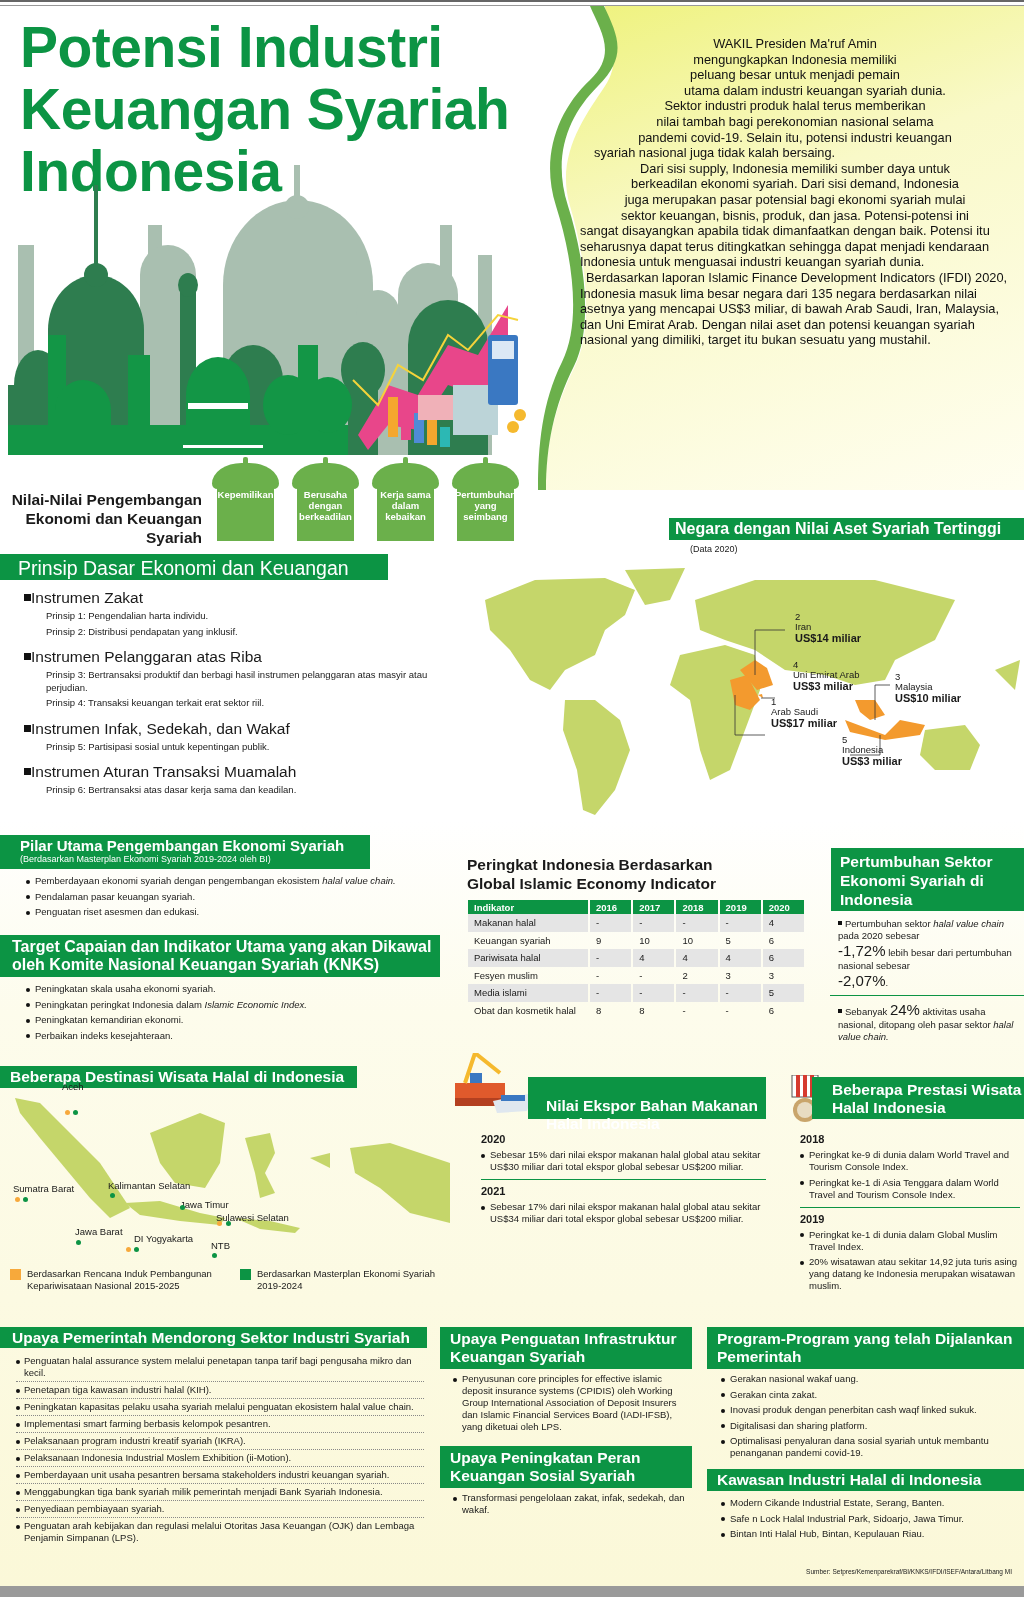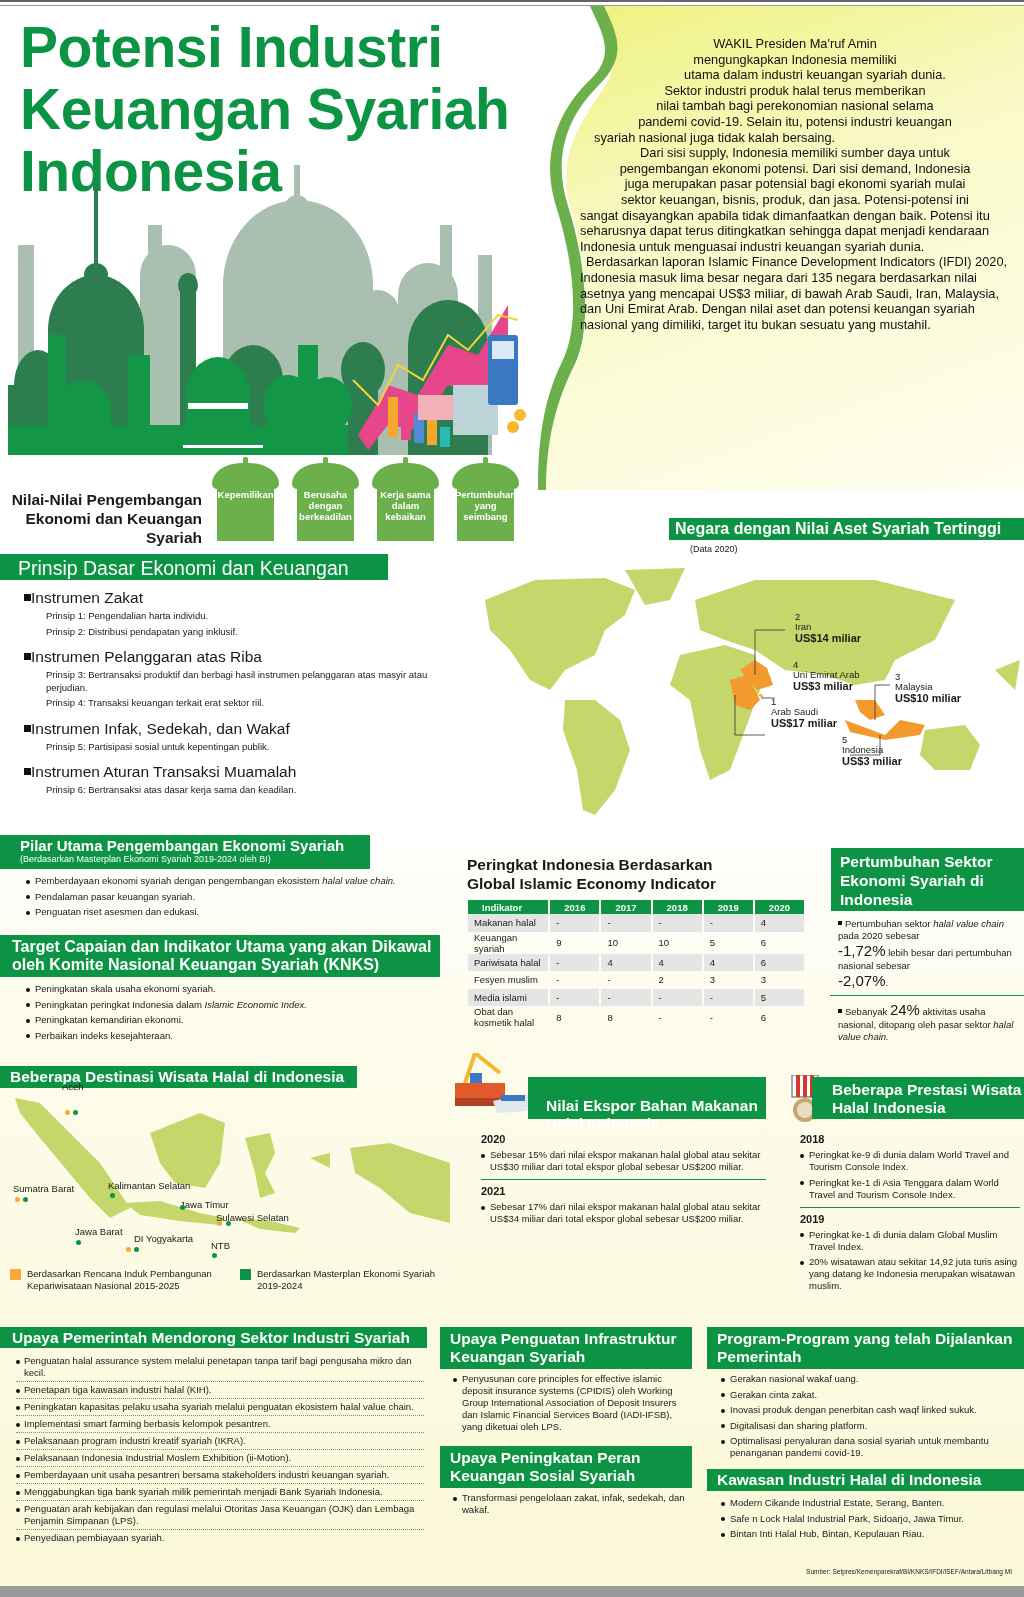--- a/index.html
+++ b/index.html
@@ -36,21 +36,21 @@
 .pilar-hdr{left:0;top:835px;width:370px;height:34px;padding:3px 0 0 20px;font-size:15px;line-height:16px}
 .pilar-hdr .sub{font-weight:normal;font-size:9px;line-height:10px;display:block}
 .bul{list-style:none;font-size:9.5px;line-height:12px}
 .bul li{position:relative;padding-left:9px;margin-bottom:3.5px}
 .bul li:before{content:"";position:absolute;left:0;top:4.5px;width:4px;height:4px;border-radius:50%;background:#111}
 .pilar{position:absolute;left:26px;top:875px;width:420px}
 .target-hdr{left:0;top:935px;width:440px;height:42px;padding:3px 0 0 12px;font-size:16px;line-height:18px}
 .target{position:absolute;left:26px;top:983px;width:420px}
 .rank-title{position:absolute;left:467px;top:855px;font-weight:bold;font-size:15.5px;line-height:19px}
 .rank{position:absolute;left:466px;top:900px;width:340px;border-collapse:separate;border-spacing:2px 0;font-size:9.5px}
-.rank th{background:#0c9444;color:#fff;text-align:left;height:14px;padding:0 14px;font-weight:bold}
+.rank th{background:#0c9444;color:#fff;text-align:left;height:14px;padding:0 6px;font-weight:bold}
 .rank td{height:17.5px;padding:0 6px}
 .rank tr:nth-child(odd) td{background:#e5e5e5}
 .growth-hdr{left:831px;top:848px;width:193px;height:63px;padding:4px 0 0 9px;font-size:15.5px;line-height:19px}
 .growth{position:absolute;left:838px;top:918px;width:180px;font-size:9.5px;line-height:12px}
 .growth .big{font-size:15px;line-height:18px}
 .growth .sq{display:inline-block;width:4px;height:4px;background:#111;margin-right:3px;vertical-align:2px}
 .growth hr{border:0;border-top:1.5px solid #0c9444;margin:5px -8px 5px -8px}
 .wisata-hdr{left:0;top:1066px;width:357px;height:22px;padding:2px 0 0 10px;font-size:15.5px}
 .indomap{position:absolute;left:10px;top:1093px;width:440px;height:170px}
 .ilbl{position:absolute;font-size:9.5px;line-height:11px}
@@ -91,27 +91,28 @@
   <div>Indonesia</div>
 </div>
 
 <div class="intro-bg"></div>
 <svg class="intro-wave" viewBox="0 0 80 484" preserveAspectRatio="none">
   <path d="M66 0 C 80 30,90 50,60 80 C 30 110,14 150,30 200 C 46 250,56 320,36 360 C 16 400,8 440,8 484 L0 484 C0 440,4 396,24 356 C44 316,34 250,18 200 C2 150,20 104,52 74 C80 48,62 24,52 0 Z" fill="#6bb04b"></path>
 </svg>
 <div class="intro">
   <p class="c">WAKIL Presiden Ma'ruf Amin</p>
   <p class="c">mengungkapkan Indonesia memiliki</p>
+  <p class="c">peluang besar untuk menjadi pemain</p>
   <p class="c" style="padding-left:40px">utama dalam industri keuangan syariah dunia.</p>
   <p class="c">Sektor industri produk halal terus memberikan</p>
   <p class="c">nilai tambah bagi perekonomian nasional selama</p>
   <p class="c">pandemi covid-19. Selain itu, potensi industri keuangan</p>
   <p style="padding-left:14px">syariah nasional juga tidak kalah bersaing.</p>
   <p class="c">Dari sisi supply, Indonesia memiliki sumber daya untuk</p>
-  <p class="c">pengembangan ekonomi potensi. Dari sisi demand, Indonesia</p>
+  <p class="c">berkeadilan ekonomi syariah. Dari sisi demand, Indonesia</p>
   <p class="c">juga merupakan pasar potensial bagi ekonomi syariah mulai</p>
   <p class="c">sektor keuangan, bisnis, produk, dan jasa. Potensi-potensi ini</p>
   <p>sangat disayangkan apabila tidak dimanfaatkan dengan baik. Potensi itu seharusnya dapat terus ditingkatkan sehingga dapat menjadi kendaraan Indonesia untuk menguasai industri keuangan syariah dunia.</p>
   <p style="text-indent:6px">Berdasarkan laporan Islamic Finance Development Indicators (IFDI) 2020, Indonesia masuk lima besar negara dari 135 negara berdasarkan nilai asetnya yang mencapai US$3 miliar, di bawah Arab Saudi, Iran, Malaysia, dan Uni Emirat Arab. Dengan nilai aset dan potensi keuangan syariah nasional yang dimiliki, target itu bukan sesuatu yang mustahil.</p>
 </div>
 
 <svg class="skyline" viewBox="0 0 530 290">
   <g fill="#a9bfb0">
     <ellipse cx="290" cy="120" rx="75" ry="85"></ellipse>
       <rect x="215" y="120" width="150" height="170"></rect>
@@ -444,22 +445,22 @@
 <div class="hdr upaya-hdr">Upaya Pemerintah Mendorong Sektor Industri Syariah</div>
 <ul class="upaya">
   <li>Penguatan halal assurance system melalui penetapan tanpa tarif bagi pengusaha mikro dan kecil.</li>
   <li>Penetapan tiga kawasan industri halal (KIH).</li>
   <li>Peningkatan kapasitas pelaku usaha syariah melalui penguatan ekosistem halal value chain.</li>
   <li>Implementasi smart farming berbasis kelompok pesantren.</li>
   <li>Pelaksanaan program industri kreatif syariah (IKRA).</li>
   <li>Pelaksanaan Indonesia Industrial Moslem Exhibition (ii-Motion).</li>
   <li>Pemberdayaan unit usaha pesantren bersama stakeholders industri keuangan syariah.</li>
   <li>Menggabungkan tiga bank syariah milik pemerintah menjadi Bank Syariah Indonesia.</li>
+  <li>Penyediaan pembiayaan syariah.</li>
   <li>Penguatan arah kebijakan dan regulasi melalui Otoritas Jasa Keuangan (OJK) dan Lembaga Penjamin Simpanan (LPS).</li>
-  <li>Penyediaan pembiayaan syariah.</li>
 </ul>
 
 <div class="hdr infra-hdr">Upaya Penguatan Infrastruktur Keuangan Syariah</div>
 <ul class="bul infra">
   <li>Penyusunan core principles for effective islamic deposit insurance systems (CPIDIS) oleh Working Group International Association of Deposit Insurers dan Islamic Financial Services Board (IADI-IFSB), yang diketuai oleh LPS.</li>
 </ul>
 
 <div class="hdr sosial-hdr">Upaya Peningkatan Peran Keuangan Sosial Syariah</div>
 <ul class="bul sosial">
   <li>Transformasi pengelolaan zakat, infak, sedekah, dan wakaf.</li>

